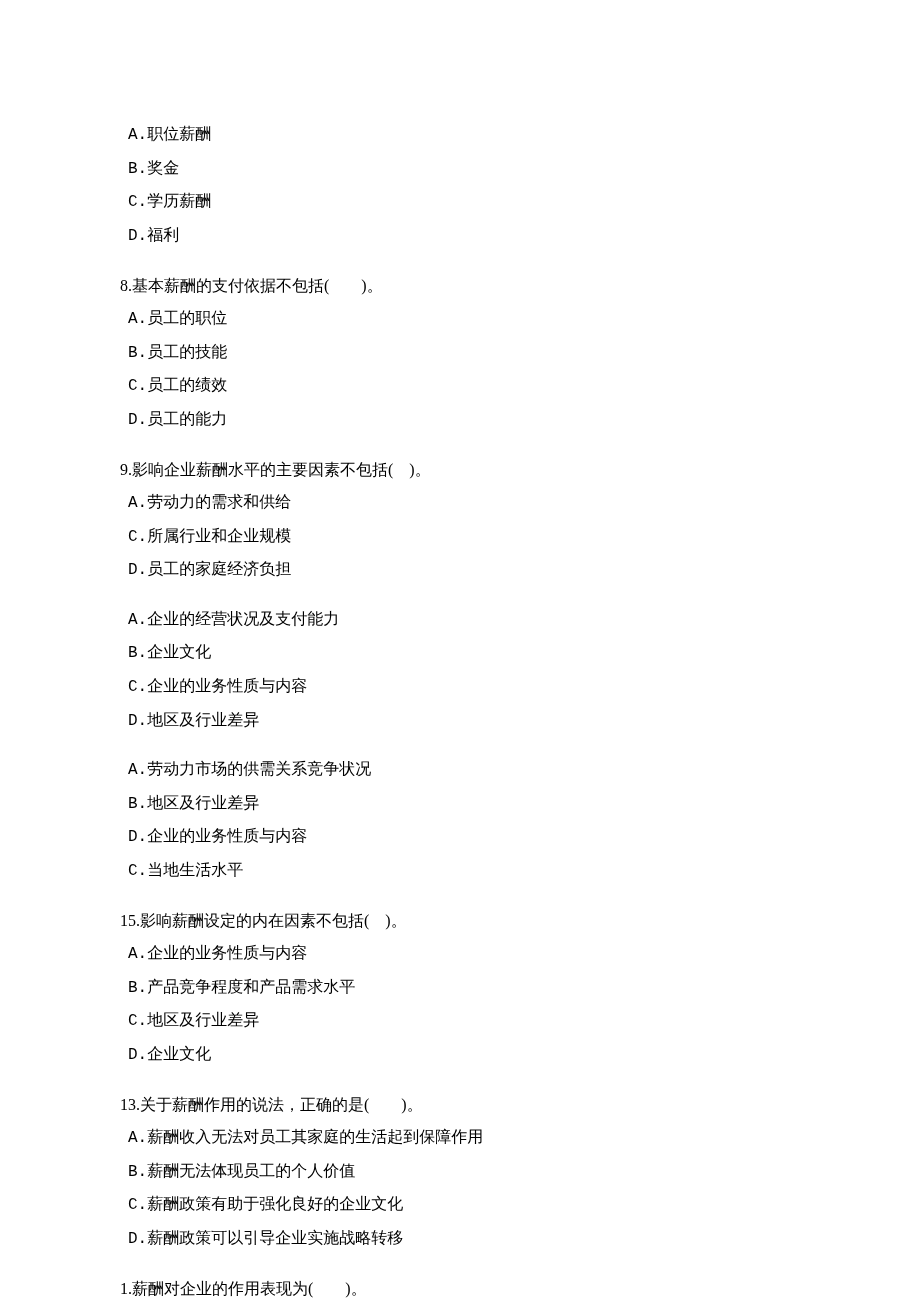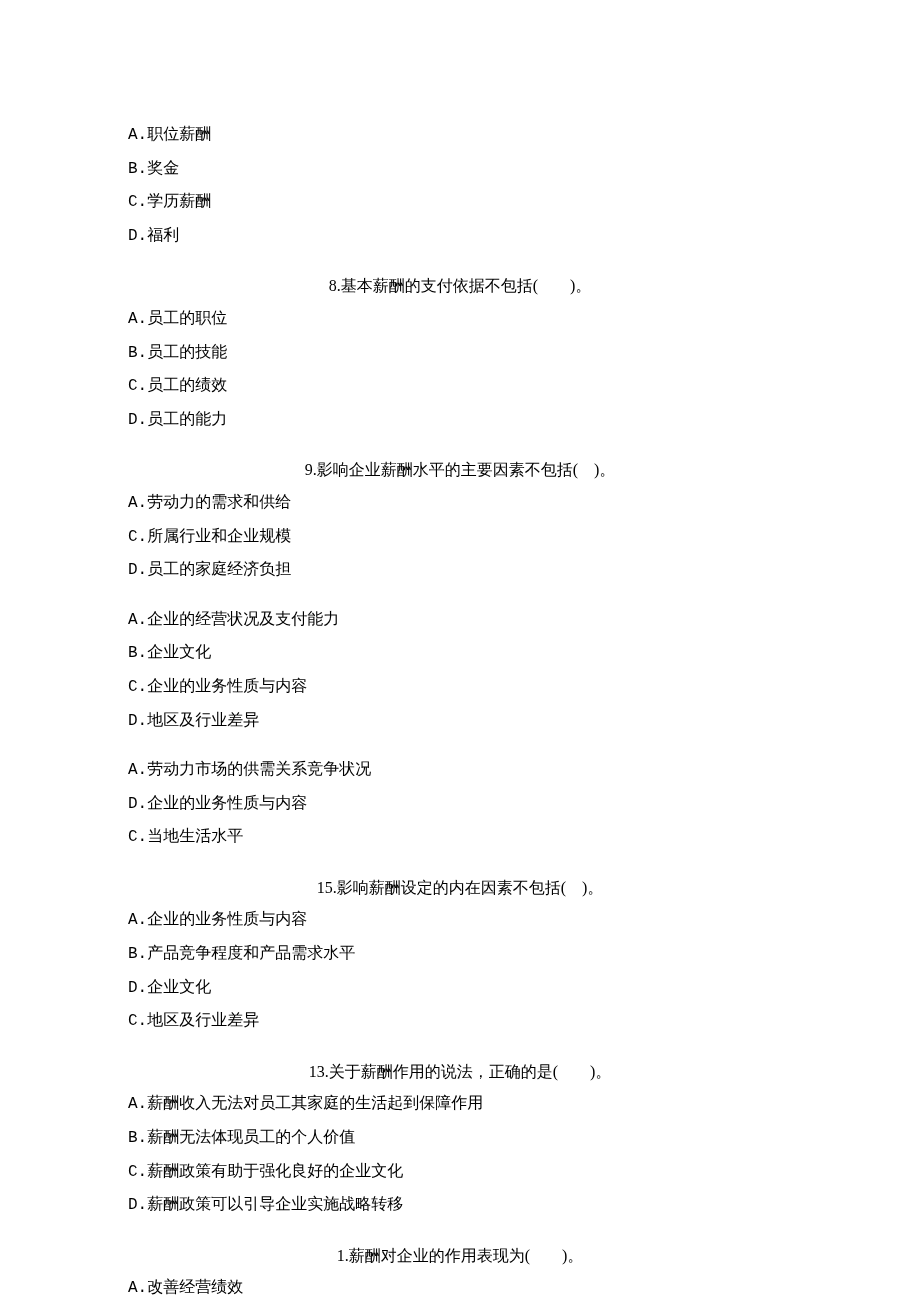--- a/index.html
+++ b/index.html
@@ -14,21 +14,20 @@
   }
   .page {
     padding: 115px 120px 60px 120px;
   }
   .option {
     margin: 8px;
     font-family: Liberation Mono, monospace;
   }
   .question {
     margin: 0;
-    text-align: center;
   }
   .block {
     margin-bottom: 24px;
   }
   .first-block {
     margin-bottom: 24px;
   }
 </style>
 </head>
 <body>
@@ -59,30 +58,31 @@
 
   <div class="block">
     <p class="option">A.企业的经营状况及支付能力</p>
     <p class="option">B.企业文化</p>
     <p class="option">C.企业的业务性质与内容</p>
     <p class="option">D.地区及行业差异</p>
   </div>
 
   <div class="block">
     <p class="option">A.劳动力市场的供需关系竞争状况</p>
+    <p class="option">B.地区及行业差异</p>
     <p class="option">D.企业的业务性质与内容</p>
     <p class="option">C.当地生活水平</p>
   </div>
 
   <div class="block">
     <p class="question">15.影响薪酬设定的内在因素不包括(　)。</p>
     <p class="option">A.企业的业务性质与内容</p>
     <p class="option">B.产品竞争程度和产品需求水平</p>
+    <p class="option">C.地区及行业差异</p>
     <p class="option">D.企业文化</p>
-    <p class="option">C.地区及行业差异</p>
   </div>
 
   <div class="block">
     <p class="question">13.关于薪酬作用的说法，正确的是(　　)。</p>
     <p class="option">A.薪酬收入无法对员工其家庭的生活起到保障作用</p>
     <p class="option">B.薪酬无法体现员工的个人价值</p>
     <p class="option">C.薪酬政策有助于强化良好的企业文化</p>
     <p class="option">D.薪酬政策可以引导企业实施战略转移</p>
   </div>
 

